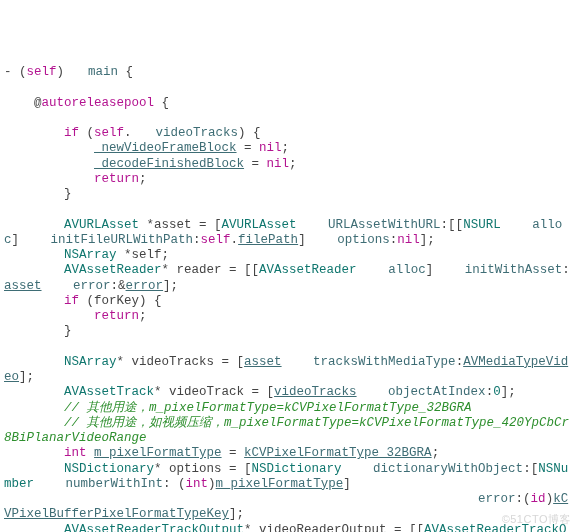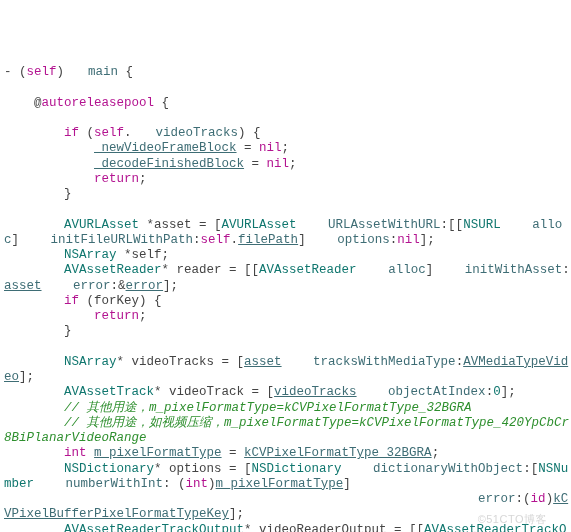--- a/index.html
+++ b/index.html
@@ -15,21 +15,21 @@
     width: 571px;
     box-sizing: border-box;
   }
   .kw   { color: #b31390; }   
   .type { color: #0f766e; }   
   .fn   { color: #3e6d75; padding-left: 24px; }   
   .var  { color: #3e6d75; text-decoration: underline; }
   .comment { color: #2e8f2e; font-style: italic; }
   .watermark {
     position: fixed;
-    right: 24px;
+    right: 0;
     bottom: 6px;
     color: #d7d7d7;
     font-size: 11px;
     font-family: sans-serif;
     letter-spacing: 0.5px;
   }
   [data-bind] { white-space: inherit; }
 </style>
 </head>
 <body>

